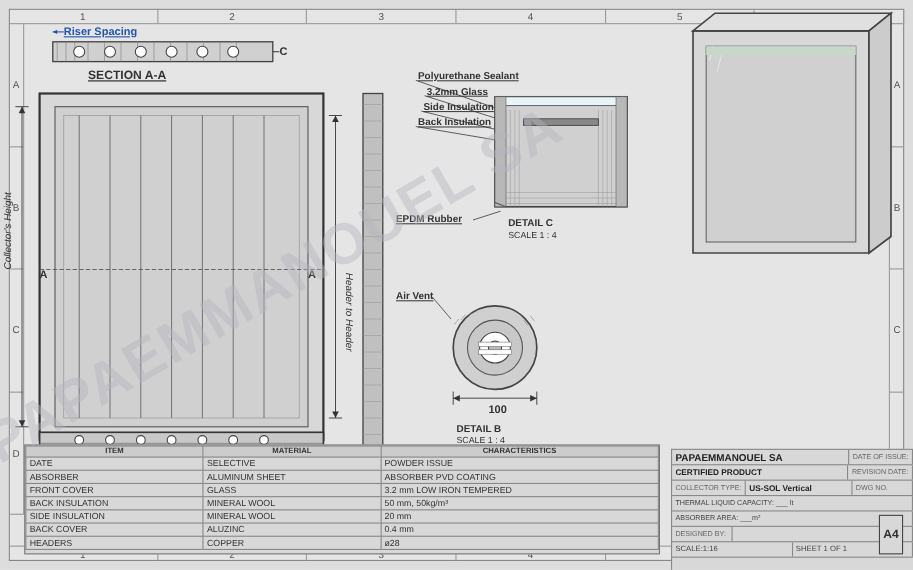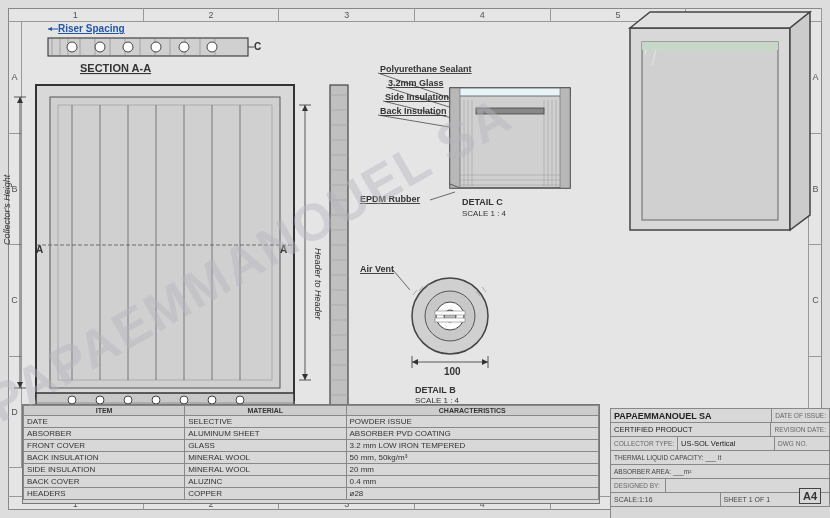--- a/index.html
+++ b/index.html
@@ -164,21 +164,21 @@
     }
 
     .title-cell.label {
       font-size: 6.5px;
       color: #666;
       min-width: 55px;
     }
 
     .title-cell.value {
       font-size: 7.5px;
-      font-weight: normal;
+      font-weight: bold;
       color: #222;
       flex: 1;
     }
 
     .company-name {
       font-size: 9px;
       font-weight: bold;
       color: #222;
     }
 
@@ -508,16 +508,16 @@
       <div class="title-block-row">
         <div class="title-cell label">DESIGNED BY:</div>
         <div class="title-cell value"></div>
       </div>
       <div class="title-block-row">
         <div class="title-cell" style="flex:1; font-size:7px;">SCALE:1:16</div>
         <div class="title-cell" style="flex:1; font-size:7px;">SHEET 1 OF 1</div>
       </div>
     </div>
 
-    <div style="position:absolute; bottom:14px; right:9px; width:22px; height:16px; border:1.5px solid #444; display:flex; align-items:center; justify-content:center; font-weight:bold; font-size:11px; color:#333; background:#d8d8d8;">A4</div>
+    <div style="position:absolute; bottom:14px; right:9px; width:22px; height:36px; border:1.5px solid #444; display:flex; align-items:center; justify-content:center; font-weight:bold; font-size:11px; color:#333; background:#d8d8d8;">A4</div>
 
   </div>
 </div>
 
 </body></html>

